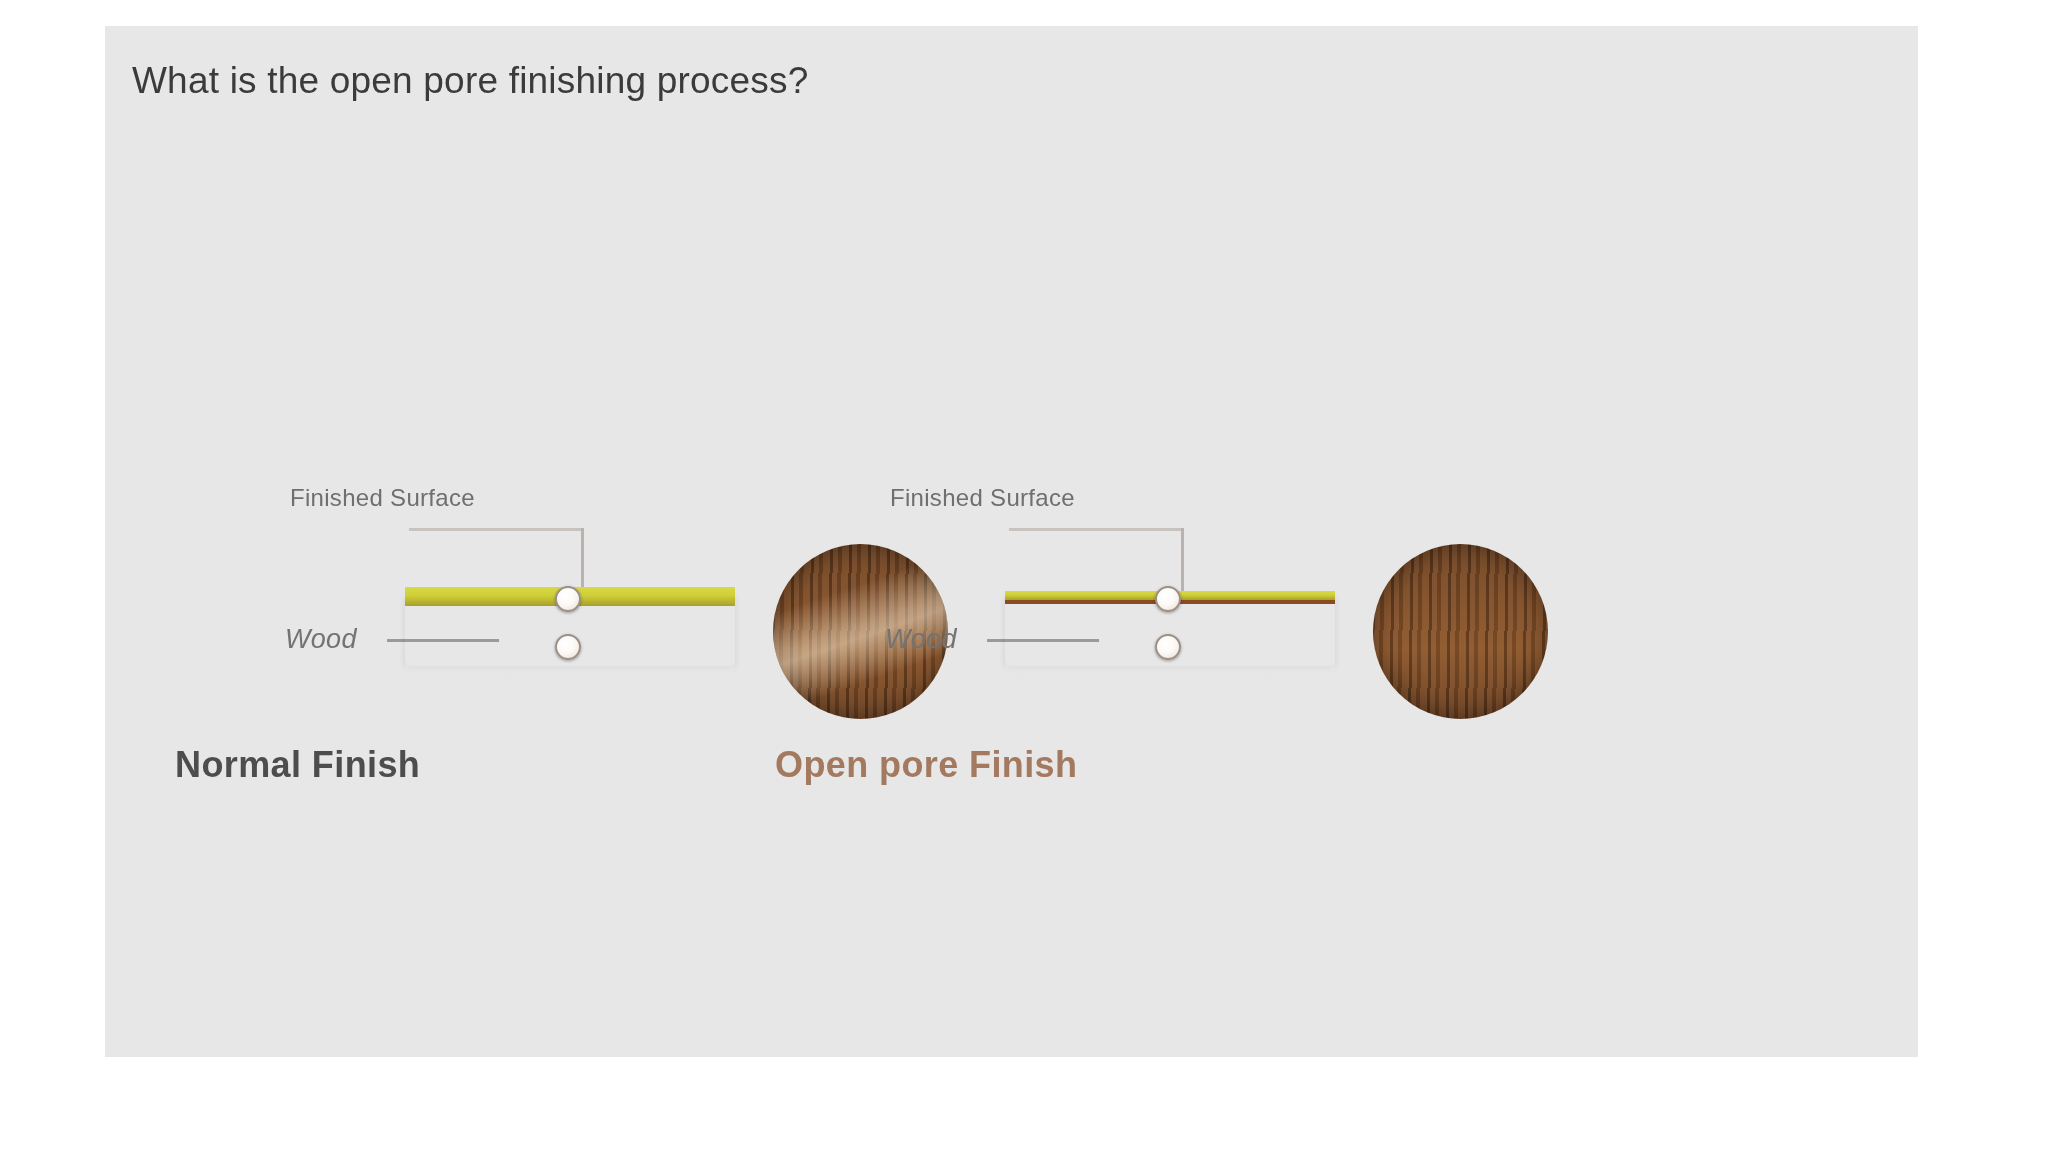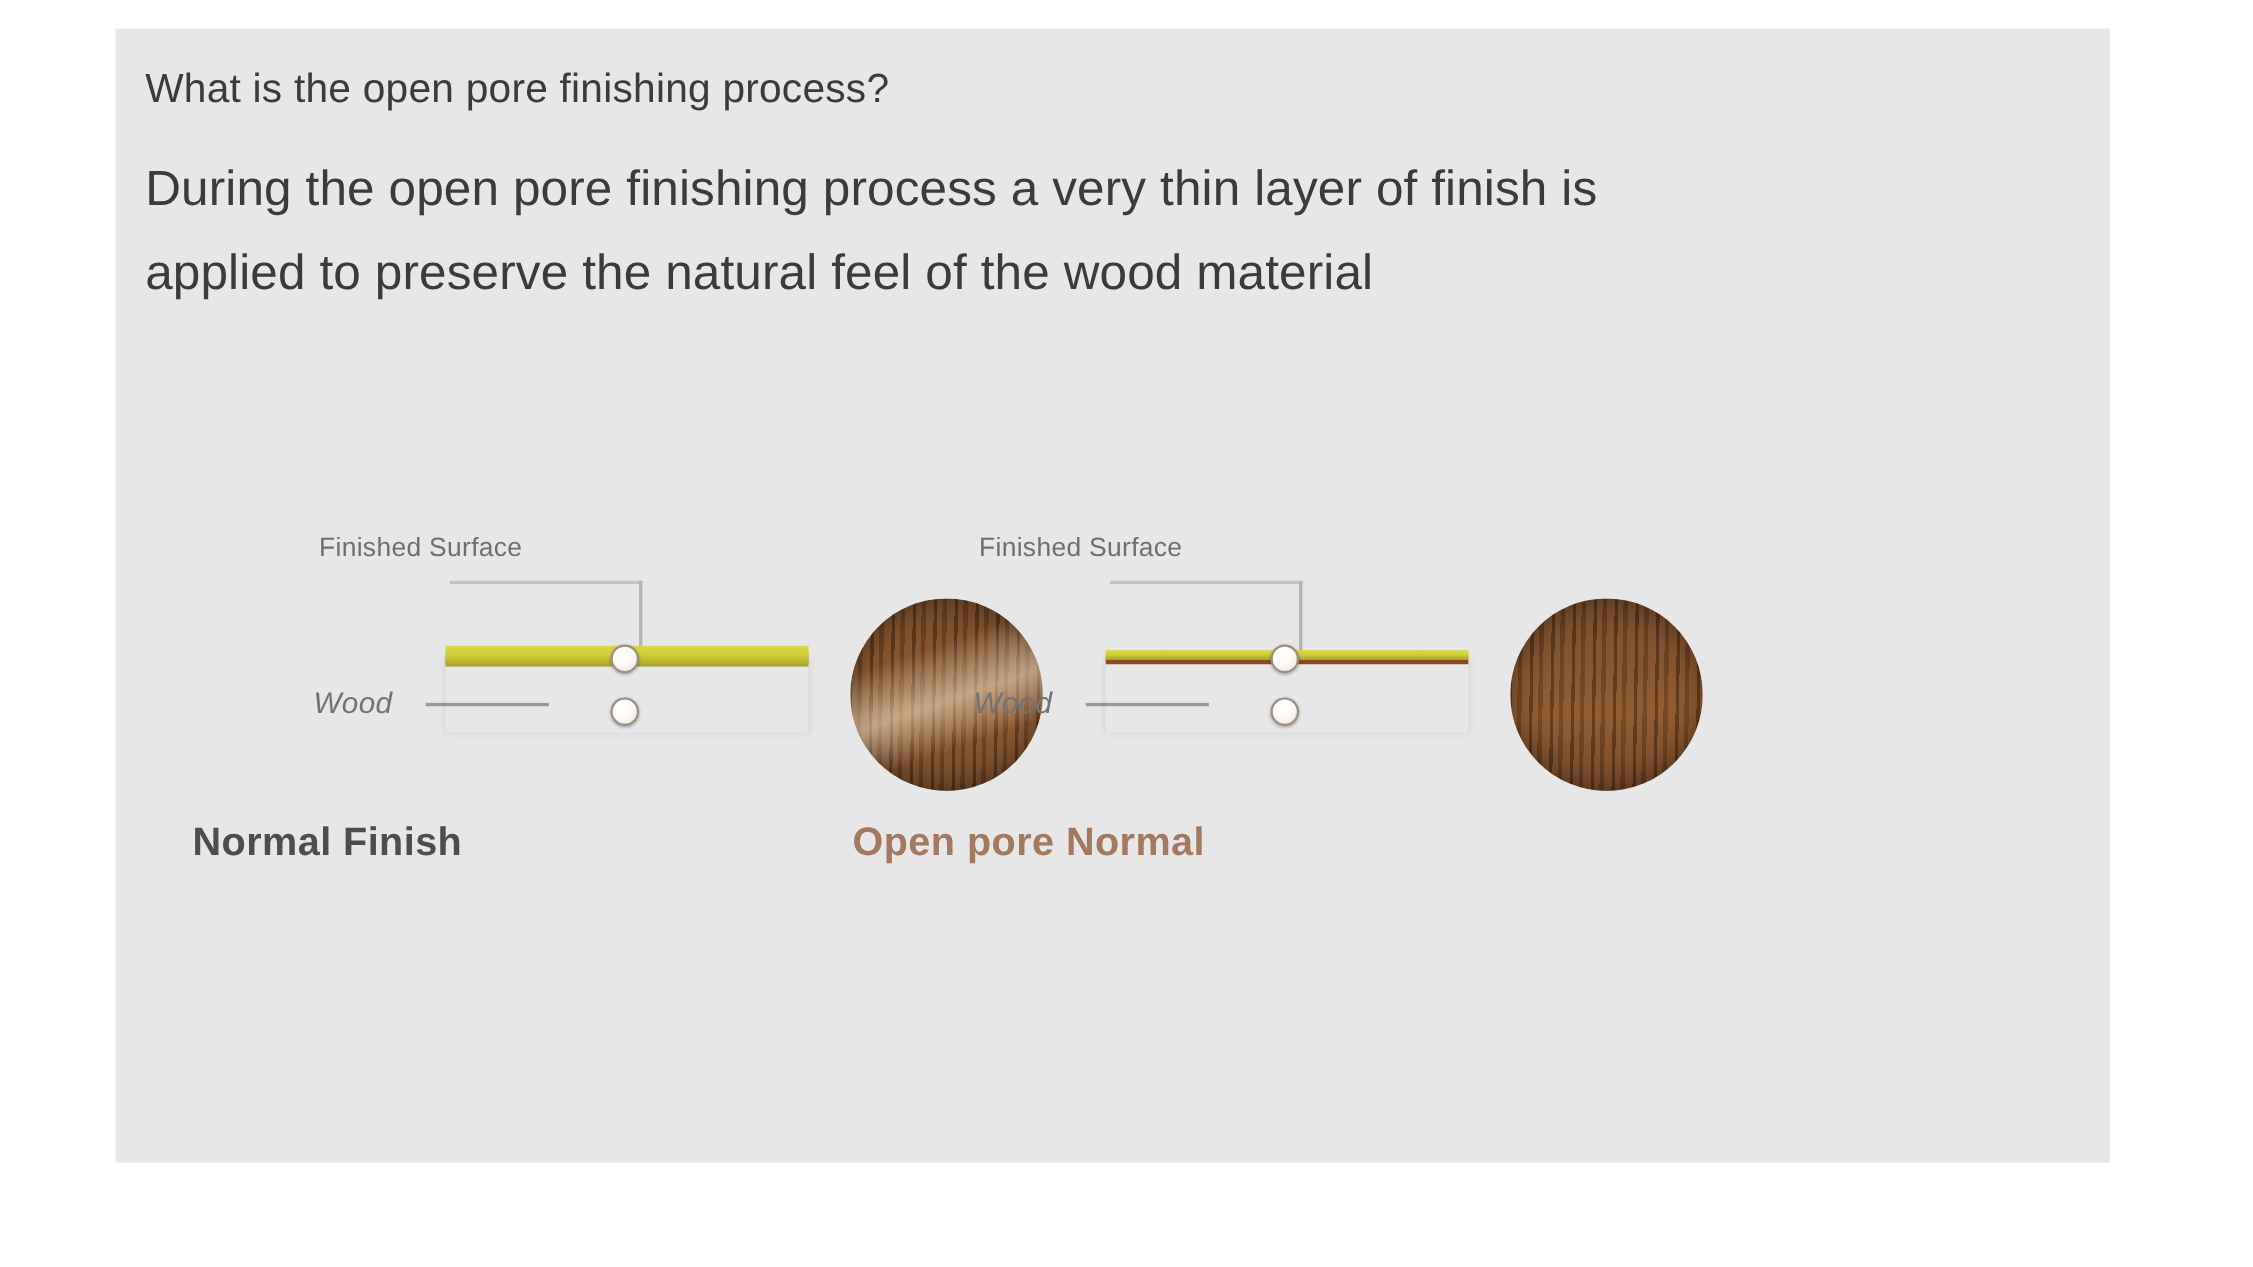--- a/index.html
+++ b/index.html
@@ -230,21 +230,20 @@
   .panel.left  .caption { left: 0; color: #4d4d4d; }
   .panel.right .caption { left: 0; color: #a3795f; }
 </style>
 </head>
 <body>
 
 <div id="card">
 
   <div id="textblock">
     <div class="q-title">What is the open pore finishing process?</div>
-    <div class="q-body">During the open pore finishing process a very thin layer of finish is applied to preserve the natural feel of the wood material</div>
   </div>
 
   <div id="diagrams">
 
     <div class="panel left">
 
       <div class="lbl-finished">Finished Surface</div>
       <div class="leader-h"></div>
       <div class="leader-v"></div>
 
@@ -284,17 +283,17 @@
           <path d="M0,16 L0,9 L9,5 L19,9 L29,4 L40,8 L52,3 L64,7 L77,4 L90,9 L103,5 L116,8 L129,4 L142,7 L156,3 L169,8 L182,5 L195,9 L208,4 L221,8 L234,5 L247,9 L261,4 L274,7 L287,3 L300,8 L313,5 L330,9 L330,16 Z" fill="#8c4a22"></path>
         </svg>
         <div class="finish-layer"></div>
         <div class="wood-fade"></div>
         <div class="dot top"></div>
         <div class="dot bot"></div>
       </div>
 
       <div class="swatch"></div>
 
-      <div class="caption">Open pore Normal</div>
+      <div class="caption">Open pore Finish</div>
     </div>
 
   </div>
 </div>
 
 </body></html>

